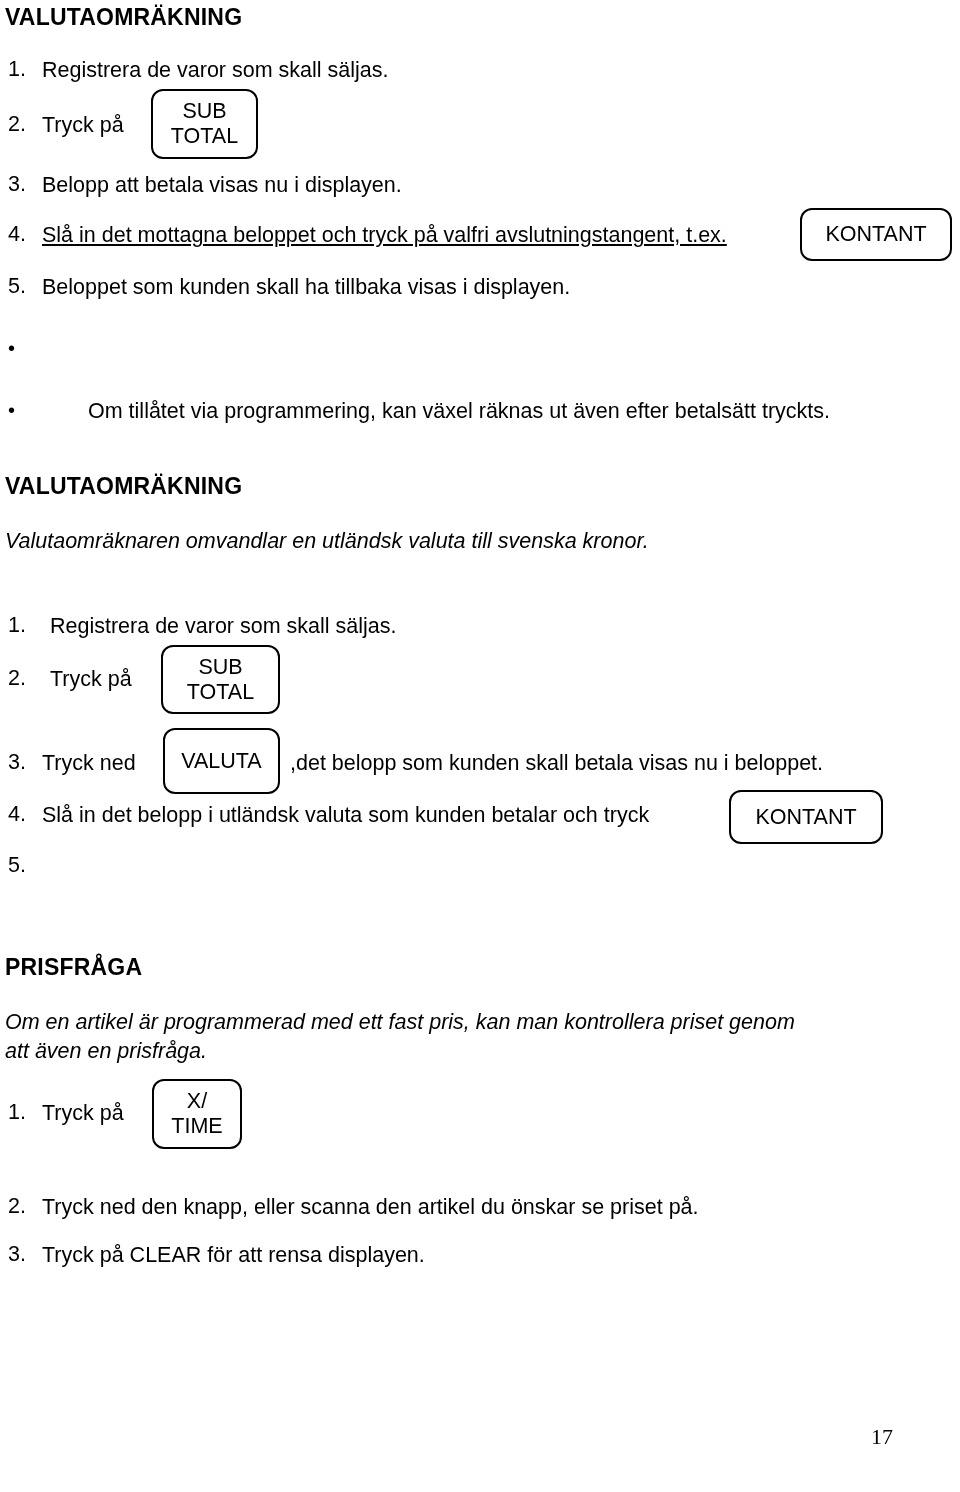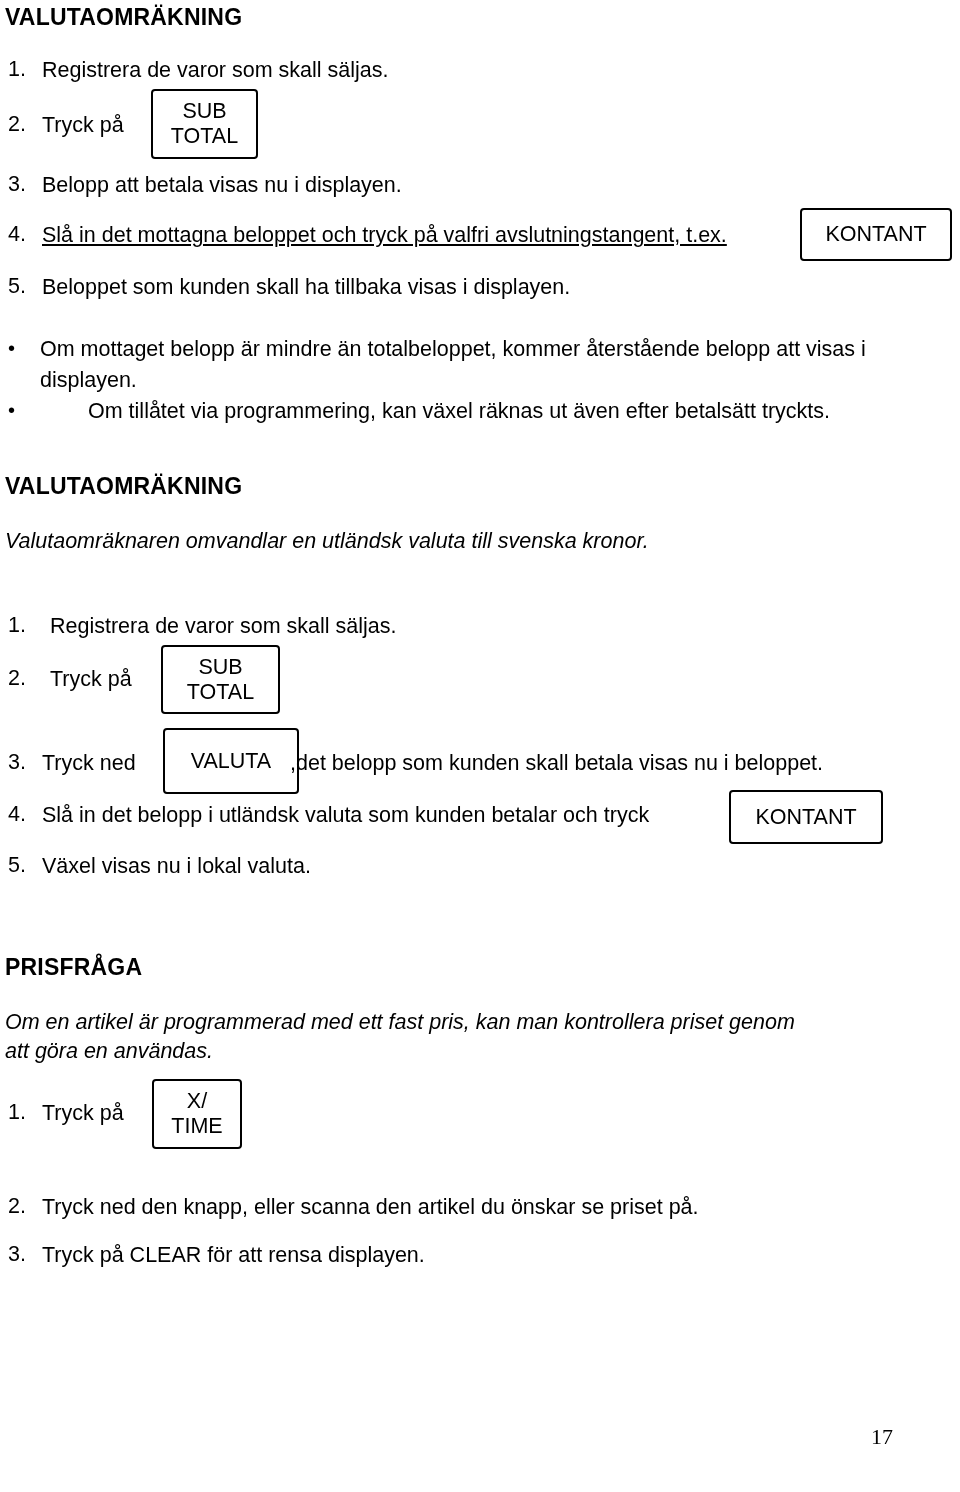--- a/index.html
+++ b/index.html
@@ -59,21 +59,21 @@
     font-family: "Liberation Sans", sans-serif;
     font-size: 20px;
     line-height: 28px;
   }
 
   
   .keycap {
     position: absolute;
     box-sizing: border-box;
     border: 2.5px solid #000000;
-    border-radius: 4px;
+    border-radius: 12px;
     background: #ffffff;
     display: flex;
     flex-direction: column;
     align-items: center;
     justify-content: center;
     font-family: "Liberation Sans", sans-serif;
     font-size: 21.5px;
     line-height: 25px;
     text-align: center;
     color: #000;
@@ -112,21 +112,20 @@
   <div class="list-text abs" style="left:42px; top:220px;text-decoration:underline;">Slå in det mottagna beloppet och tryck på valfri avslutningstangent, t.ex.</div>
 
   <div class="keycap" style="left:800px; top:208px; width:152px; height:53px;">
     <span class="kc-line">KONTANT</span>
   </div>
 
   <div class="list-num abs" style="left:8px; top:272px;">5.</div>
   <div class="list-text abs" style="left:42px; top:272px;">Beloppet som kunden skall ha tillbaka visas i displayen.</div>
 
   <div class="bullet-dot abs" style="left:8px; top:334px;">•</div>
-  <div class="list-text wrap abs" style="left:40px; top:334px; width:840px; line-height:31px;">Om mottaget belopp är mindre än totalbeloppet, kommer återstående belopp att visas i displayen.</div>
 
   <div class="bullet-dot abs" style="left:8px; top:396px;">•</div>
   <div class="list-text abs" style="left:40px; top:396px;margin-left:48px;">Om tillåtet via programmering, kan växel räknas ut även efter betalsätt tryckts.</div>
 
   <div class="section-heading abs" style="left:5px; top:474px;">VALUTAOMRÄKNING</div>
 
   <div class="body-italic abs" style="left:5px; top:527px;">Valutaomräknaren omvandlar en utländsk valuta till svenska kronor.</div>
 
   <div class="list-num abs" style="left:8px; top:611px;">1.</div>
   <div class="list-text abs" style="left:50px; top:611px;">Registrera de varor som skall säljas.</div>
@@ -135,40 +134,39 @@
   <div class="list-text abs" style="left:50px; top:664px;">Tryck på</div>
 
   <div class="keycap" style="left:161px; top:645px; width:119px; height:69px;">
     <span class="kc-line">SUB</span>
     <span class="kc-line">TOTAL</span>
   </div>
 
   <div class="list-num abs" style="left:8px; top:748px;">3.</div>
   <div class="list-text abs" style="left:42px; top:748px;">Tryck ned</div>
 
-  <div class="keycap" style="left:163px; top:728px; width:136px; height:66px;">
+  <div class="keycap" style="left:163px; top:728px; width:117px; height:66px;">
     <span class="kc-line">VALUTA</span>
   </div>
 
   <div class="list-text abs" style="left:290px; top:748px;">,det belopp som kunden skall betala visas nu i beloppet.</div>
 
   <div class="list-num abs" style="left:8px; top:800px;">4.</div>
   <div class="list-text abs" style="left:42px; top:800px;">Slå in det belopp i utländsk valuta som kunden betalar och tryck</div>
 
   <div class="keycap" style="left:729px; top:790px; width:154px; height:54px;">
     <span class="kc-line">KONTANT</span>
   </div>
 
   <div class="list-num abs" style="left:8px; top:851px;">5.</div>
-  <div class="list-text abs" style="left:42px; top:851px;">Växel visas nu i lokal valuta.</div>
 
   <div class="section-heading abs" style="left:5px; top:955px;">PRISFRÅGA</div>
 
   <div class="body-italic abs" style="left:5px; top:1008px;">Om en artikel är programmerad med ett fast pris, kan man kontrollera priset genom</div>
-  <div class="body-italic abs" style="left:5px; top:1037px;">att göra en användas.</div>
+  <div class="body-italic abs" style="left:5px; top:1037px;">att även en prisfråga.</div>
 
   <div class="list-num abs" style="left:8px; top:1098px;">1.</div>
   <div class="list-text abs" style="left:42px; top:1098px;">Tryck på</div>
 
   <div class="keycap" style="left:152px; top:1079px; width:90px; height:70px;">
     <span class="kc-line">X/</span>
     <span class="kc-line">TIME</span>
   </div>
 
 

